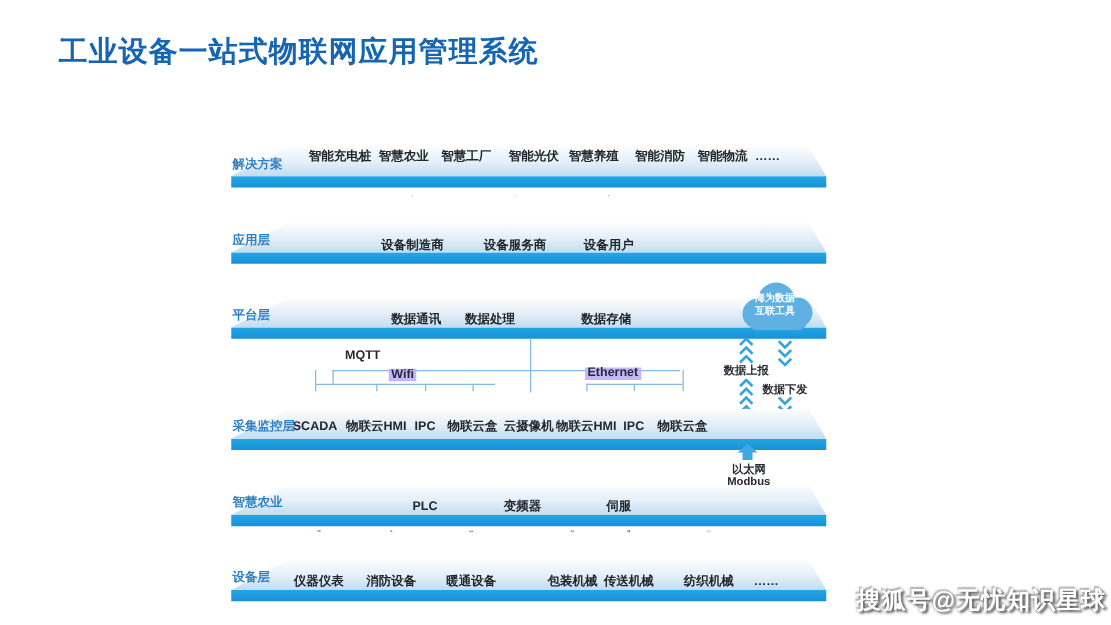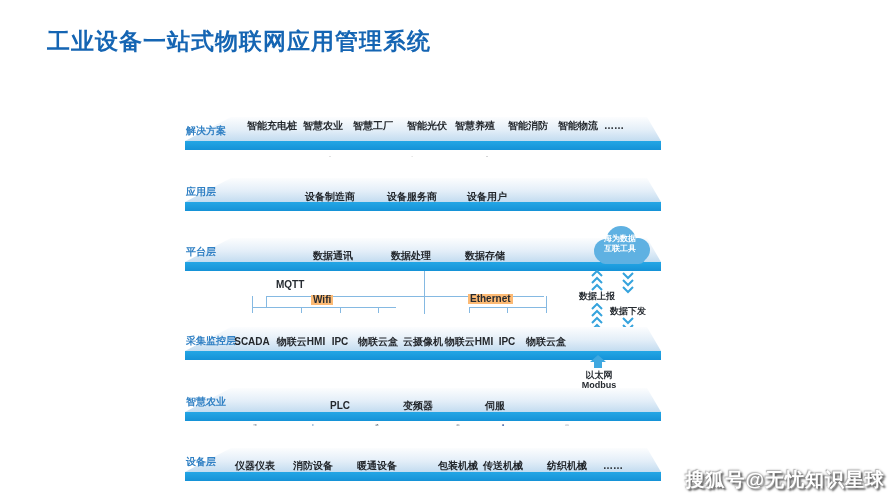--- a/index.html
+++ b/index.html
@@ -18,21 +18,21 @@
   .ilabel{font-size:10px;font-weight:bold;color:#23272c;white-space:nowrap;line-height:11px;margin-top:32px;}
   .l1 .item{top:-24px;height:38px}
   .l2 .item{top:-22px;height:46px}
   .l3 .item{top:-20px;height:43px}
   .l4 .item{top:-24px;height:44px}
   .l5 .item{top:-22px;height:45px}
   .l6 .item{top:-24px;height:47px}
   .hline,.vline{position:absolute;background:#85b9e2;}
   .hline{height:1px}.vline{width:1px}
   .net-label{position:absolute;font-size:10px;font-weight:bold;color:#262b31;line-height:10px;}
-  .net-label.bg{background:#fdba74;padding:0 2px;}
+  .net-label.bg{background:#c4b5fd;padding:0 2px;}
   .flow-label{position:absolute;font-size:9px;font-weight:bold;color:#262b31;background:#fff;
               padding:0 1px;line-height:10px;transform:translateX(-50%);white-space:nowrap;}
   .chev{position:absolute;}
   .cloud-svg{position:absolute;left:586px;top:222px;}
   .cloud-text{position:absolute;left:588px;top:234px;width:64px;text-align:center;
               font-size:8px;font-weight:bold;color:#fff;line-height:9.5px;}
   .arrow-svg{position:absolute;left:589px;top:355px;}
   .watermark{position:absolute;right:4px;bottom:7px;font-size:19px;font-weight:bold;color:#fff;
              text-shadow:2px 2px 2px #5a5a5a,-1px -1px 1px #b5b5b5,0 0 3px #9a9a9a;letter-spacing:1px;}
 </style>
@@ -172,21 +172,21 @@
       <svg width="26" height="26" viewBox="0 0 28 28">
           <circle cx="15" cy="13" r="9.5" fill="none" stroke="#2b2e33" stroke-width="1.8"></circle>
           <ellipse cx="15" cy="13" rx="4.5" ry="9.5" fill="none" stroke="#2b2e33" stroke-width="1.2"></ellipse>
           <path d="M5.8 10h18.4M5.8 16h18.4" stroke="#2b2e33" stroke-width="1.2"></path>
           <path d="M4.5 6.5C1.5 10 1.5 17 4.8 21" fill="none" stroke="#2b2e33" stroke-width="2.6" stroke-linecap="round"></path>
           <circle cx="4" cy="6" r="1.8" fill="#2b2e33"></circle>
           <circle cx="4.3" cy="21.5" r="1.8" fill="#2b2e33"></circle>
         </svg>
       <div class="ilabel">数据通讯</div>
     </div>
-    <div class="item" style="left:226px">
+    <div class="item" style="left:207px">
       <svg width="26" height="26" viewBox="0 0 28 28">
           <circle cx="5.5" cy="14" r="3.4" fill="#2b2e33"></circle>
           <circle cx="5.5" cy="14" r="1.3" fill="#fff"></circle>
           <path d="M9 14h7M16 5.5v17M16 5.5h4M16 14h4M16 22.5h4" fill="none" stroke="#2b2e33" stroke-width="1.6"></path>
           <rect x="20" y="2.5" width="6" height="6" fill="#2b2e33"></rect>
           <rect x="20" y="11" width="6" height="6" fill="#2b2e33"></rect>
           <rect x="20" y="19.5" width="6" height="6" fill="#2b2e33"></rect>
         </svg>
       <div class="ilabel">数据处理</div>
     </div>

